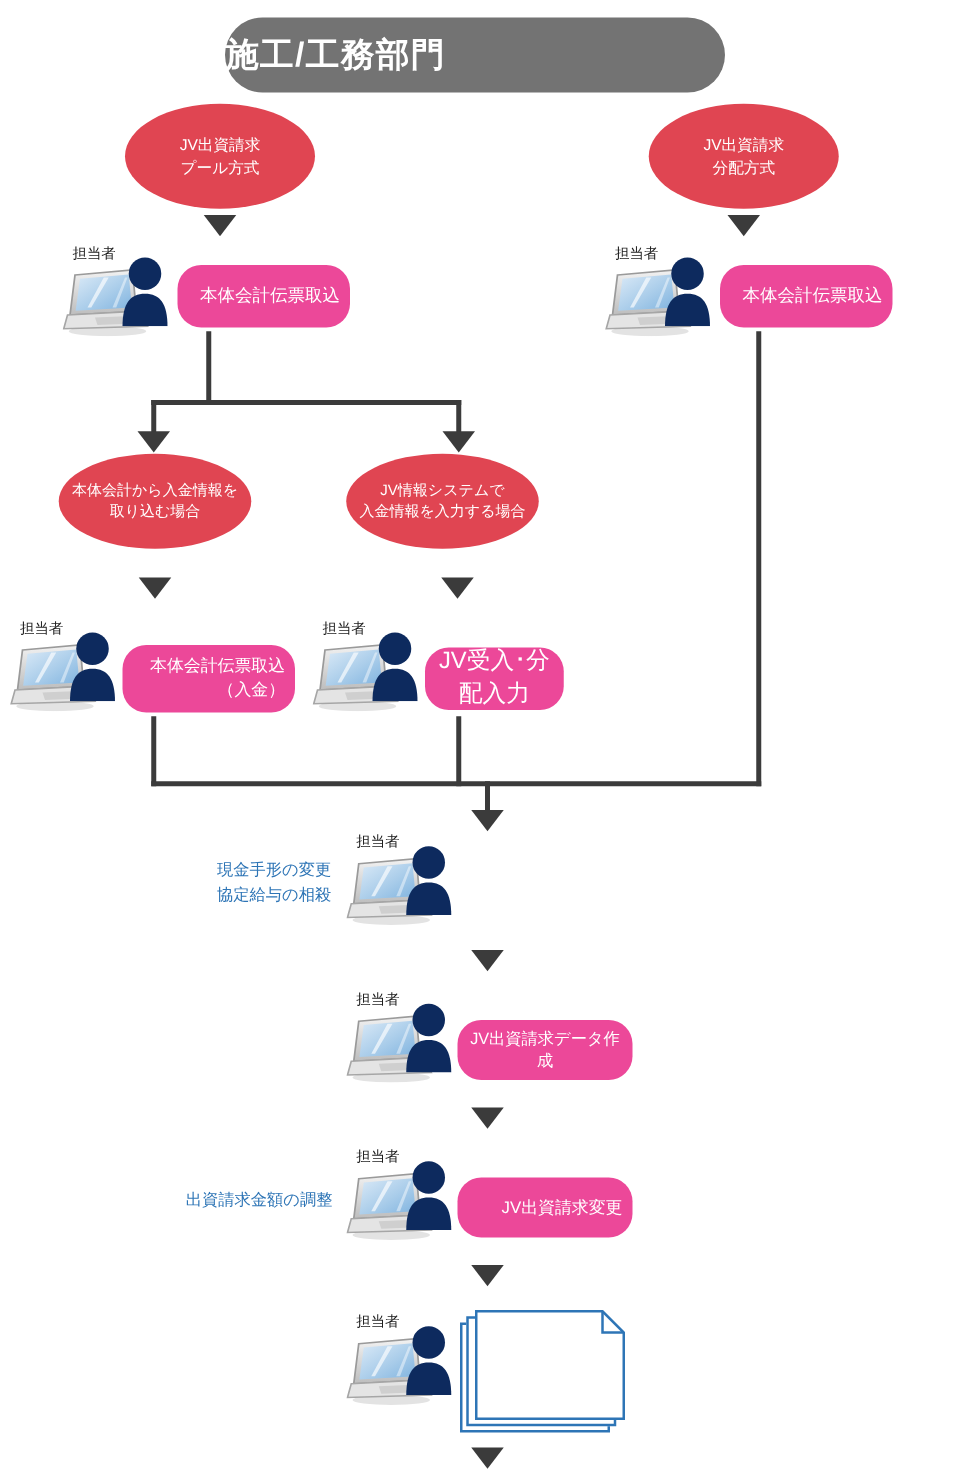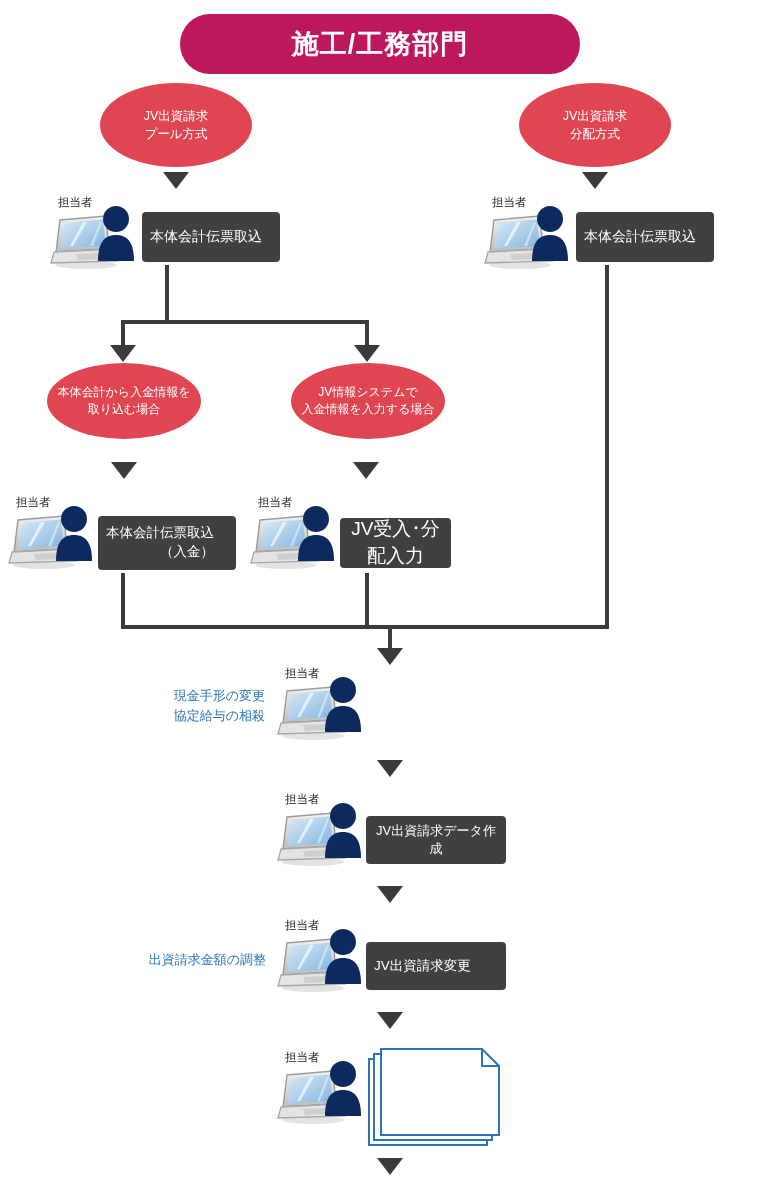--- a/index.html
+++ b/index.html
@@ -6,38 +6,38 @@
   body{
     width:770px;height:1186px;position:relative;overflow:hidden;
     font-family:"Liberation Sans","DejaVu Sans",sans-serif;
     -webkit-font-smoothing:antialiased;
   }
   .canvas{position:absolute;left:0;top:0;width:770px;height:1186px;}
 
   
   .header-pill{
     position:absolute;left:180px;top:14px;width:400px;height:60px;
-    background:#be185d;border-radius:30px;
-    display:flex;align-items:center;justify-content:center;
+    background:#737373;border-radius:30px;
+    display:flex;align-items:center;justify-content:flex-start;
   }
   .header-pill .title{
     color:#ffffff;font-size:27px;font-weight:bold;letter-spacing:1px;
   }
 
   
   .ellipse{
     position:absolute;background:#e04552;border-radius:50%;
     display:flex;align-items:center;justify-content:center;
     text-align:center;color:#ffffff;line-height:1.45;
   }
 
   
   .proc-box{
-    position:absolute;background:#404040;border-radius:4px;
-    display:flex;align-items:center;justify-content:flex-start;
+    position:absolute;background:#ec4899;border-radius:19px;
+    display:flex;align-items:center;justify-content:flex-end;
     text-align:center;color:#ffffff;line-height:1.4;
     box-sizing:border-box;padding:4px 8px;
   }
   .proc-box .l2{display:block;}
   .proc-box.ra .l2{text-align:right;}
 
   
   .doc-node{position:absolute;}
   .doc-node .sheet{
     position:absolute;border:2px solid #2e75b6;background:#ffffff;box-sizing:border-box;
@@ -97,21 +97,21 @@
     </span>
   </div>
 
   <div class="ellipse" style="left:47px;top:363px;width:154px;height:76px;font-size:12px;">
     <span>
       <span>本体会計から入金情報を</span><br>
       <span>取り込む場合</span>
     </span>
   </div>
 
-  <div class="ellipse" style="left:291px;top:363px;width:154px;height:76px;font-size:12px;text-align:center;">
+  <div class="ellipse" style="left:277px;top:363px;width:154px;height:76px;font-size:12px;text-align:center;">
     <span>
       <span>JV情報システムで</span><br>
       <span>入金情報を入力する場合</span>
     </span>
   </div>
 
   <div class="arrow" style="left:163px;top:172px;"></div>
 
   <div class="arrow" style="left:582px;top:172px;"></div>
 

